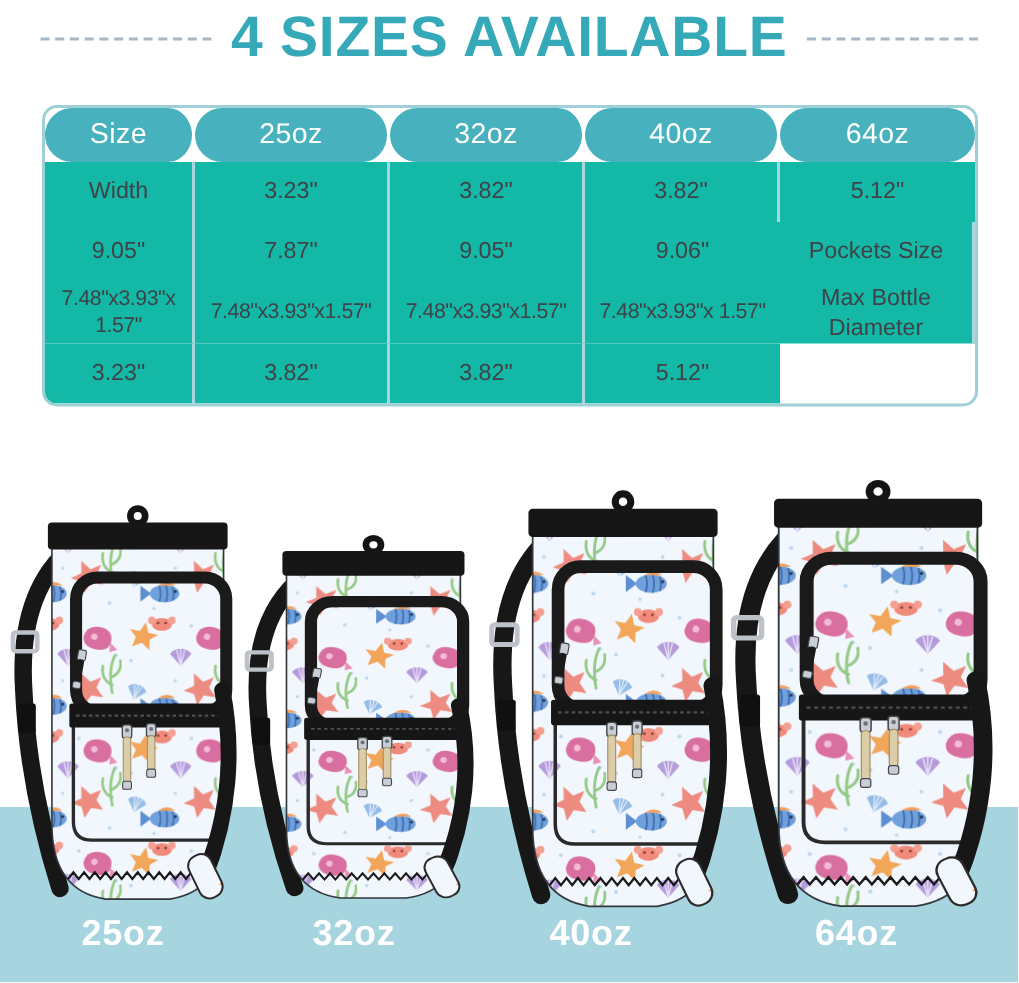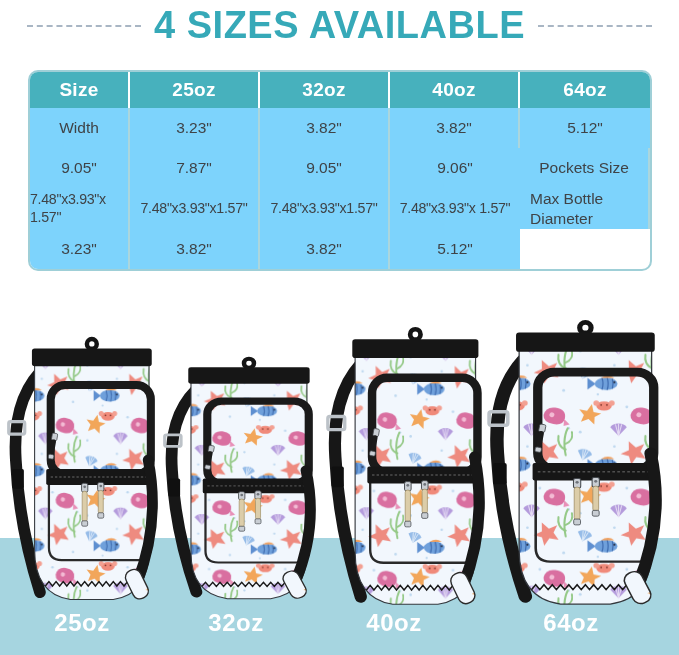--- a/index.html
+++ b/index.html
@@ -21,29 +21,29 @@
   
   .size-table {
     position:absolute; left:28px; top:70px; width:624px; height:201px;
     box-sizing:border-box; border:2px solid #9FCFD7; border-radius:10px;
     overflow:hidden; background:#fff;
     display:grid;
     grid-template-columns:100px repeat(4, 1fr);
     grid-template-rows:36px 40px 40px 41px 1fr;
   }
   .th {
-    background:#47B1BD; color:#fff; font-weight:bold; font-size:19px;
+    background:#47B1BD; color:#fff; font-weight:normal; font-size:19px;
     display:flex; align-items:center; justify-content:center;
-    border-right:2px solid #ffffff; letter-spacing:.3px;
+    border-right:2px solid #ffffff; letter-spacing:.3px;border-radius:18px;
   }
   .th.last { border-right:none; }
   .td {
-    display:flex; align-items:center; justify-content:center; text-align:left;
+    display:flex; align-items:center; justify-content:center; text-align:center;
     color:#3F4347; font-size:15.5px; line-height:1.25;
-    border-right:2px solid #ABD6DD; background:#7dd3fc;
+    border-right:2px solid #ABD6DD; background:#14b8a6;
   }
   .td.last { border-right:none; }
   .td.pockets { font-size:14.2px; letter-spacing:-.3px; }
   
   .bottom-band {
     position:absolute; left:0; top:538px; width:679px; height:117px;
     background:#A6D5E0;
   }
   .bag { position:absolute; }
   .bag-label {

